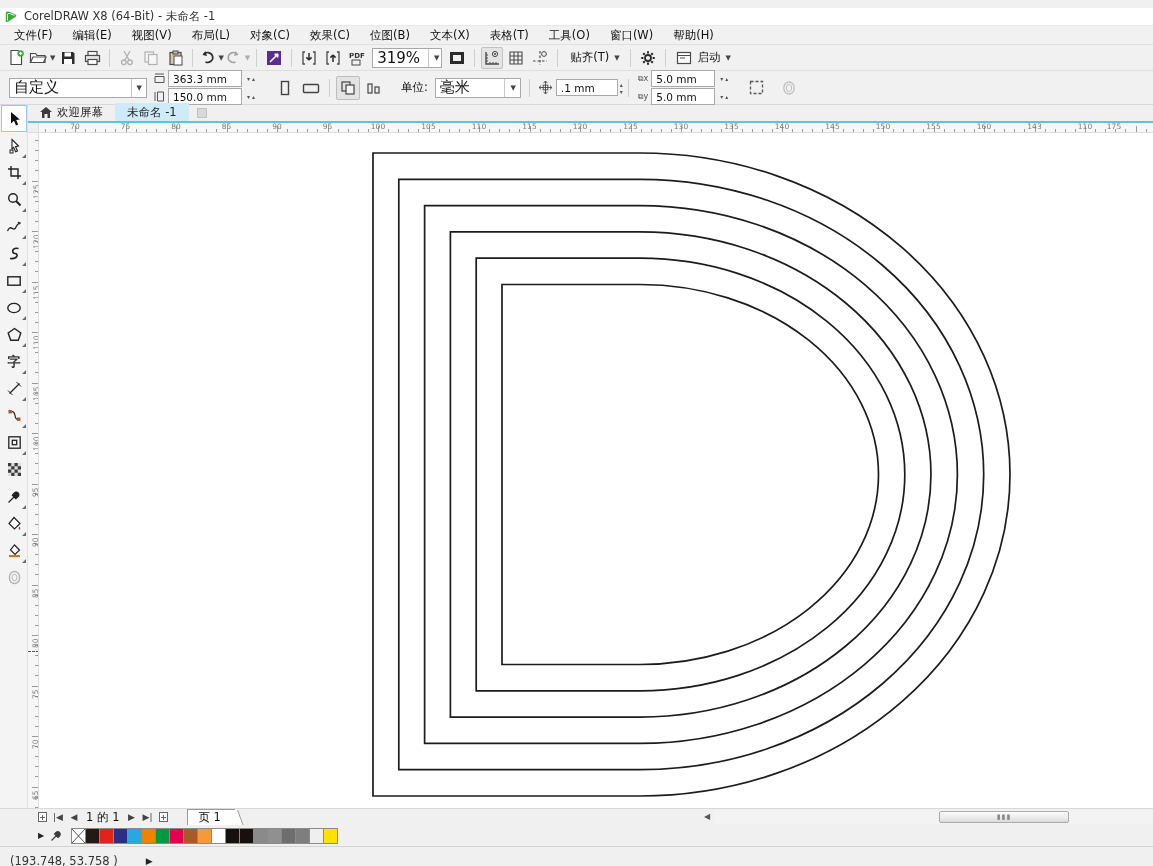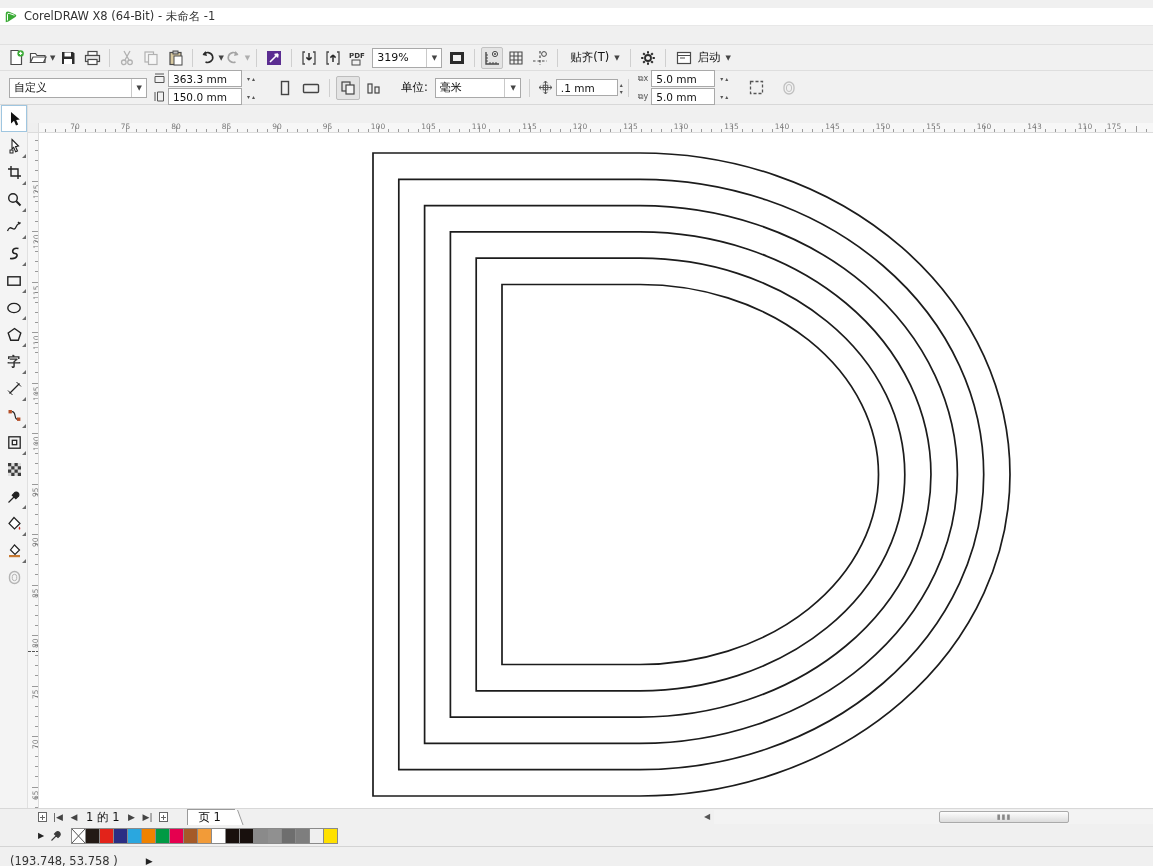--- a/index.html
+++ b/index.html
@@ -13,21 +13,21 @@
   .menubar { position:absolute; left:0; top:18px; width:1153px; height:18px; background:#f1f1f1; display:flex; align-items:center; padding-left:4px; }
   .menuitem { padding:1px 10px; font-size:11.5px; color:#111; cursor:default; }
 
   .toolbar { position:absolute; left:0; top:36px; width:1153px; height:27px; background:#f1f1f1; border-top:1px solid #e0e0e0; border-bottom:1px solid #dedede; display:flex; align-items:center; padding-left:4px; }
   .tbtn { display:inline-flex; align-items:center; justify-content:center; height:22px; min-width:22px; margin:0 1px; border-radius:2px; }
   .tbtn.disabled { opacity:.38; }
   .tbtn.active { background:#e4e4e4; border:1px solid #c2c2c2; }
   .tsep { width:1px; height:18px; background:#cfcfcf; margin:0 5px; }
   .caret { font-size:7px; color:#444; margin-left:3px; }
   .combo { display:inline-flex; align-items:center; background:#fff; border:1px solid #a9a9a9; height:20px; padding:0 4px; margin:0 3px; }
-  .combo .cv { font-size:11px; color:#111; }
+  .combo .cv { font-size:15px; color:#111; }
   .combo .cdrop { margin-left:8px; font-size:7px; color:#444; border-left:1px solid #c9c9c9; padding-left:5px; height:100%; display:flex; align-items:center; }
   .tlabel { font-size:11.5px; color:#111; padding:0 2px; }
 
   .propbar { position:absolute; left:0; top:63px; width:1153px; height:34px; background:#f1f1f1; border-bottom:1px solid #d8d8d8; display:flex; align-items:center; padding-left:6px; }
   .field { background:#fff; border:1px solid #a9a9a9; height:17px; display:inline-flex; align-items:center; padding:0 4px; font-size:10.5px; color:#111; }
   .spin { display:inline-flex; flex-direction:row; align-items:center; font-size:6px; color:#555; gap:2px; margin-left:2px; }
   .pgroup { display:flex; flex-direction:column; gap:1px; margin:0 4px; }
   .prow { display:flex; align-items:center; gap:3px; }
   .pbtn { display:inline-flex; align-items:center; justify-content:center; width:24px; height:24px; border-radius:2px; margin:0 1px; }
   .pbtn.active { background:#e4e4e4; border:1px solid #bdbdbd; }
@@ -92,20 +92,34 @@
   <div class="titlebar">
     <span>
       <svg width="14" height="14" viewBox="0 0 16 16">
           <path d="M2 14 L2 4 Q2 1 6 2 L13 5 Q15 6 13 8 L5 13 Z" fill="#3aaa35"></path>
           <path d="M4 12 L4 5 Q4 3.4 6.4 4 L12 6" fill="none" stroke="#fff" stroke-width="1.1"></path>
         </svg>
     </span>
     <span class="ttext">CorelDRAW X8 (64-Bit) - 未命名 -1</span>
   </div>
 
+  <div class="menubar">
+      <span class="menuitem">文件(F)</span>
+      <span class="menuitem">编辑(E)</span>
+      <span class="menuitem">视图(V)</span>
+      <span class="menuitem">布局(L)</span>
+      <span class="menuitem">对象(C)</span>
+      <span class="menuitem">效果(C)</span>
+      <span class="menuitem">位图(B)</span>
+      <span class="menuitem">文本(X)</span>
+      <span class="menuitem">表格(T)</span>
+      <span class="menuitem">工具(O)</span>
+      <span class="menuitem">窗口(W)</span>
+      <span class="menuitem">帮助(H)</span>
+    </div>
 
   <div class="toolbar">
       <span class="tbtn">
         <span>
           <svg width="17" height="17" viewBox="0 0 17 17">
             <path d="M3 1.5h7l3.5 3.5v10.5H3z" fill="#fff" stroke="#4a4a4a" stroke-width="1.2"></path>
             <circle cx="12.6" cy="4.4" r="3.2" fill="#3aaa35"></circle>
             <path d="M12.6 2.8v3.2M11 4.4h3.2" stroke="#fff" stroke-width="1.1"></path>
           </svg>
         </span>
@@ -530,20 +544,34 @@
       <div class="tool disabled">
         <span>
           <svg width="15" height="15" viewBox="0 0 15 15">
             <rect x="2.5" y="1.5" width="10" height="12" rx="5" fill="none" stroke="#555" stroke-width="1.4"></rect>
             <rect x="5.3" y="4.3" width="4.4" height="6.4" rx="2.2" fill="none" stroke="#555"></rect>
           </svg>
         </span>
       </div>
     </div>
 
+  <div class="tabsrow">
+    <span class="doctab">
+      <span>
+          <svg width="12" height="11" viewBox="0 0 12 11">
+            <path d="M6 0 L12 5 H10 V11 H7.5 V7 H4.5 V11 H2 V5 H0 Z" fill="#3b3b3b"></path>
+          </svg>
+        </span>
+      <span>欢迎屏幕</span>
+    </span>
+    <span class="doctab active">
+      <span>未命名 -1</span>
+    </span>
+    <span class="newtab-sq"></span>
+  </div>
 
   <div class="rcorner"></div>
   <div class="hruler">
       <span class="tick" style="left: 5.7px; height: 3px;"></span>
       <span class="tick" style="left: 15.8px; height: 3px;"></span>
       <span class="tick" style="left: 25.9px; height: 3px;"></span>
       <span class="tick" style="left: 36px; height: 6px;"></span>
       <span class="tlab" style="left: 36px;">70</span>
       <span class="tick" style="left: 46.1px; height: 3px;"></span>
       <span class="tick" style="left: 56.2px; height: 3px;"></span>

